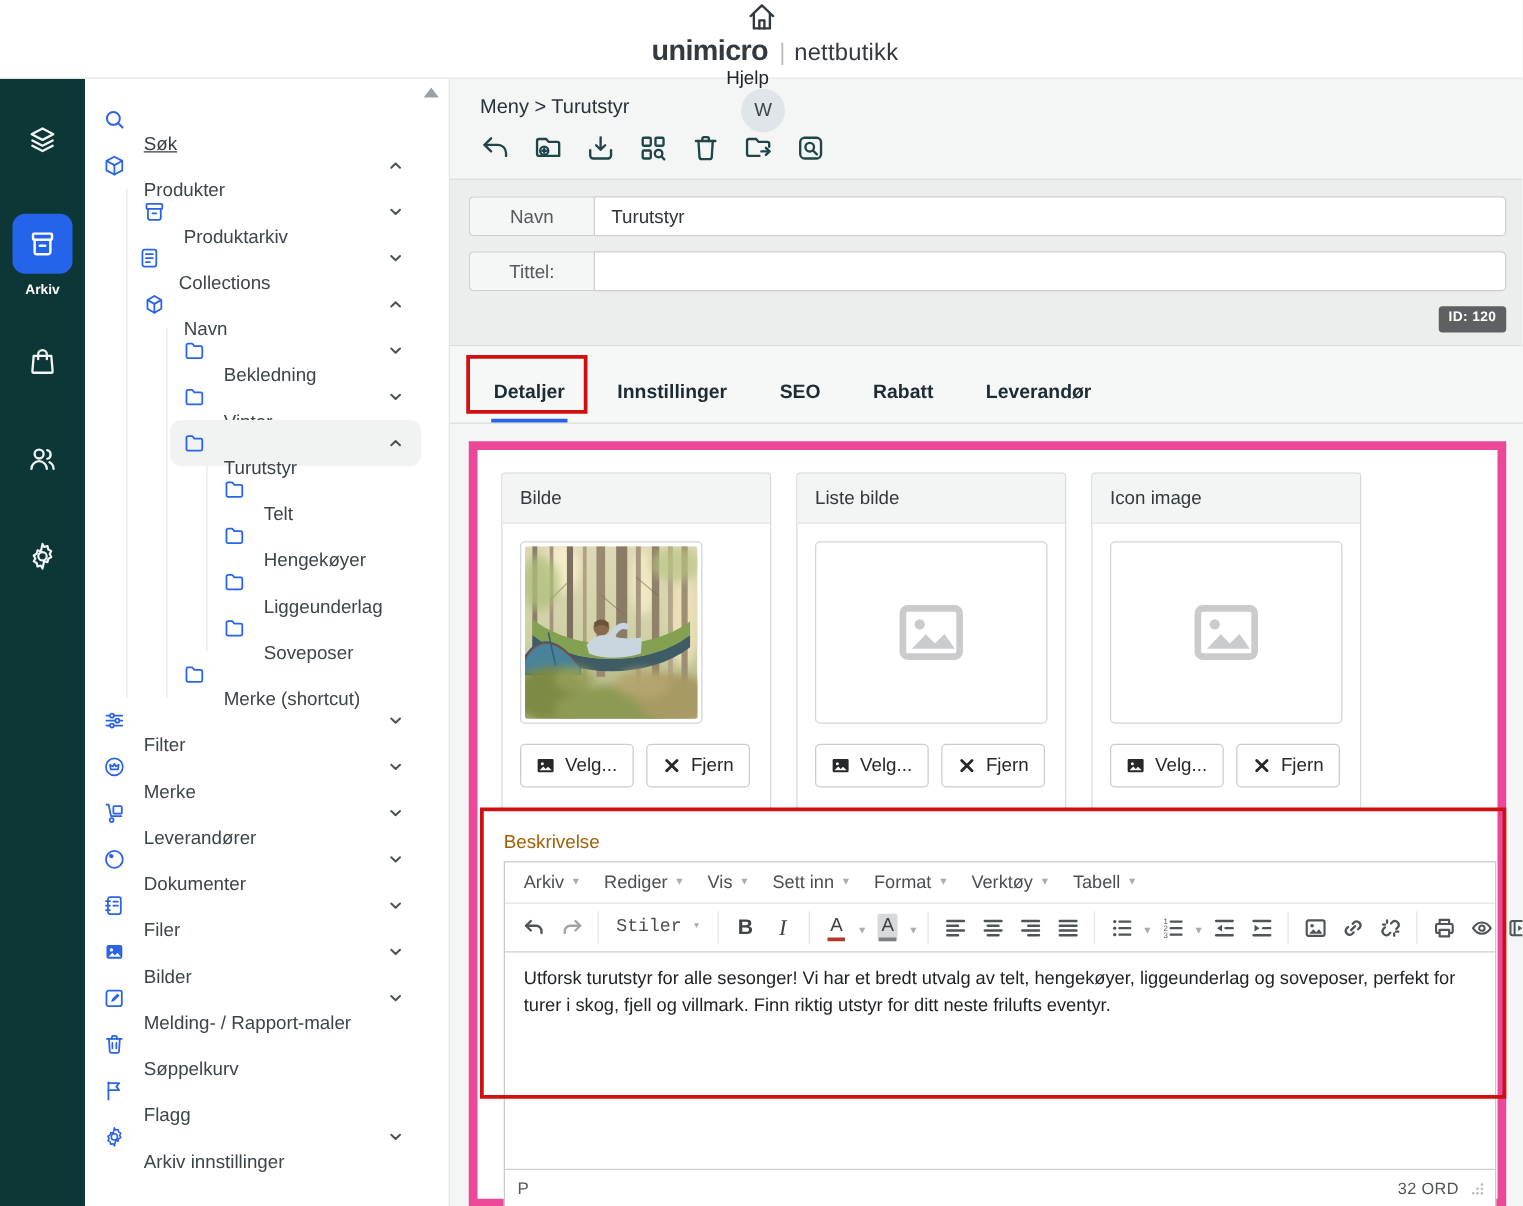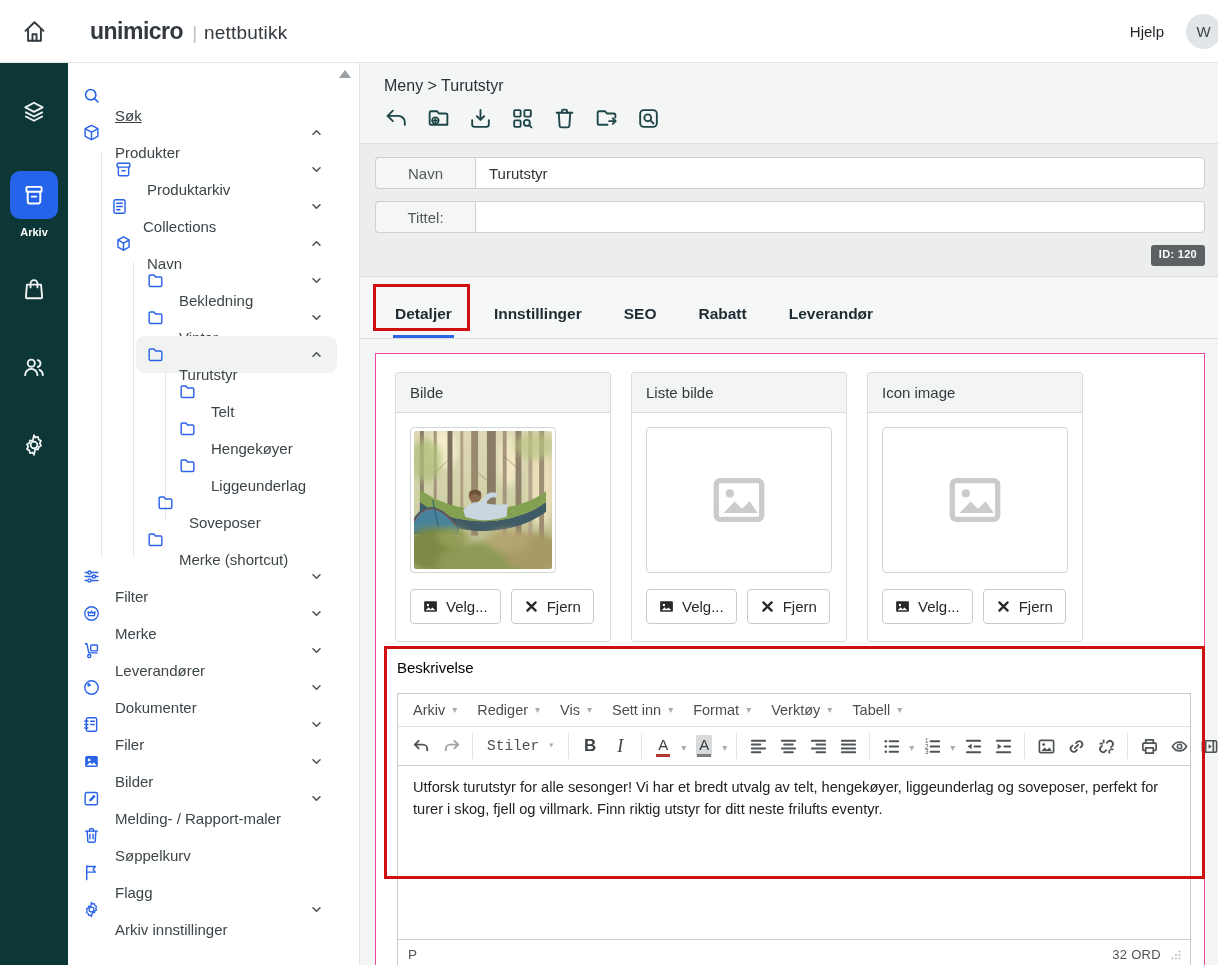--- a/index.html
+++ b/index.html
@@ -8,21 +8,21 @@
     position: relative; overflow: hidden;
     font-family: "Liberation Sans", sans-serif;
     background: #f4f5f5; color:#2c3338;
   }
   .icon svg { display:block; }
 
   
   #header {
     position:absolute; top:0; left:0; width:1218px; height:63px;
     background:#fff; border-bottom:1px solid #e3e5e6;
-    display:flex; align-items:center; z-index:5;
+    display:flex; align-items:center; z-index:5;flex-direction:column;
   }
   #home-btn { width:68px; display:flex; justify-content:center; align-items:center; cursor:pointer; background:none; border:none; color:#323a3f; }
   #brand { display:flex; align-items:baseline; margin-left:22px; }
   #brand-name { font-size:23px; font-weight:bold; letter-spacing:-0.5px; color:#33393e; }
   #brand-divider { color:#b9bec2; font-size:19px; margin:0 7px 0 9px; font-weight:300; }
   #brand-suffix { font-size:19px; color:#33393e; letter-spacing:0.2px; }
   #header-spacer { flex:1; }
   #help-link { font-size:15px; color:#20262b; margin-right:22px; background:none; border:none; cursor:pointer; font-family:inherit; }
   #avatar {
     width:35px; height:35px; border-radius:50%; background:#dfe5e8;
@@ -97,21 +97,21 @@
 
   #tabs {
     display:flex; align-items:flex-end; gap:38px; padding-left:33px; height:62px;
     background:#f6f7f7; border-bottom:1px solid #d9dbdc;
   }
   .tab { font-size:15.5px; font-weight:bold; color:#1d2b33; padding:0 2px 15px; cursor:pointer; position:relative; }
   .tab.active { padding-bottom:12px; border-bottom:3px solid #2a63e8; }
 
   #panel {
     margin:14px 13px 0 15px; height:613px; background:#fff;
-    border:1px solid #ec4899; padding:18px 14px 0 19px;
+    border:7px solid #ec4899; padding:18px 14px 0 19px;
   }
 
   
   #cards { display:flex; gap:20px; }
   .card { width:216px; height:270px; border:1px solid #d8dadb; border-radius:3px; background:#fff; }
   .card-header {
     background:#f3f4f4; border-bottom:1px solid #d8dadb; border-radius:3px 3px 0 0;
     padding:11px 14px; font-size:15px; color:#33393d;
   }
   .card-body { padding:14px; }
@@ -124,21 +124,21 @@
   .thumb .ph-icon { width:58px; height:58px; color:#c9cbcc; }
   .card-actions { display:flex; gap:10px; margin-top:16px; }
   .btn {
     display:flex; align-items:center; gap:8px; background:#fff; cursor:pointer;
     border:1px solid #c9cbcc; border-radius:4px; padding:8px 12px;
     font-family:inherit; font-size:15px; color:#26282a;
   }
   .btn .icon { width:15px; height:15px; color:#26282a; }
 
   
-  #desc-label { margin:17px 0 17px 2px; font-size:15px; color:#000000; }
+  #desc-label { margin:17px 0 7px 2px; font-size:15px; color:#a16207; }
   #editor { margin-left:2px; width:794px; border:1px solid #c6c8c9; background:#fff; }
   #menubar { display:flex; align-items:center; padding:3px 5px; border-bottom:1px solid #e2e3e4; height:33px; }
   .menu-item {
     display:flex; align-items:center; gap:7px; background:none; border:none; cursor:pointer;
     padding:5px 10px; font-family:inherit; font-size:14.5px; color:#4a4e52;
   }
   .caret { color:#a9adb0; font-size:10px; line-height:1; }
   #editor-toolbar { display:flex; align-items:center; height:39px; border-bottom:1px solid #cdcfd0; padding:0 2px; }
   .tb-group { display:flex; align-items:center; height:26px; padding:0 6px; border-right:1px solid #e3e4e5; }
   .tb-group:last-child { border-right:none; }
@@ -390,21 +390,21 @@
       <li class="nav-item" style="padding-left: 110px;">
         <div class="nav-inner">
           <span class="icon nav-icon">
             <svg viewBox="0 0 24 24" width="100%" height="100%" fill="none" stroke="currentColor" stroke-width="1.8" stroke-linecap="round" stroke-linejoin="round">
               <path d="M4 6.5A1.5 1.5 0 0 1 5.5 5H10l2 2.5h6.5A1.5 1.5 0 0 1 20 9v9a1.5 1.5 0 0 1-1.5 1.5h-13A1.5 1.5 0 0 1 4 18Z"></path>
             </svg>
           </span>
           <span class="nav-label">Liggeunderlag</span>
         </div>
       </li>
-      <li class="nav-item" style="padding-left: 88px; text-align: right;">
+      <li class="nav-item" style="padding-left: 110px; text-align: right;">
         <div class="nav-inner">
           <span class="icon nav-icon">
             <svg viewBox="0 0 24 24" width="100%" height="100%" fill="none" stroke="currentColor" stroke-width="1.8" stroke-linecap="round" stroke-linejoin="round">
               <path d="M4 6.5A1.5 1.5 0 0 1 5.5 5H10l2 2.5h6.5A1.5 1.5 0 0 1 20 9v9a1.5 1.5 0 0 1-1.5 1.5h-13A1.5 1.5 0 0 1 4 18Z"></path>
             </svg>
           </span>
           <span class="nav-label">Soveposer</span>
         </div>
       </li>
       <li class="nav-item" style="padding-left: 78px;">

